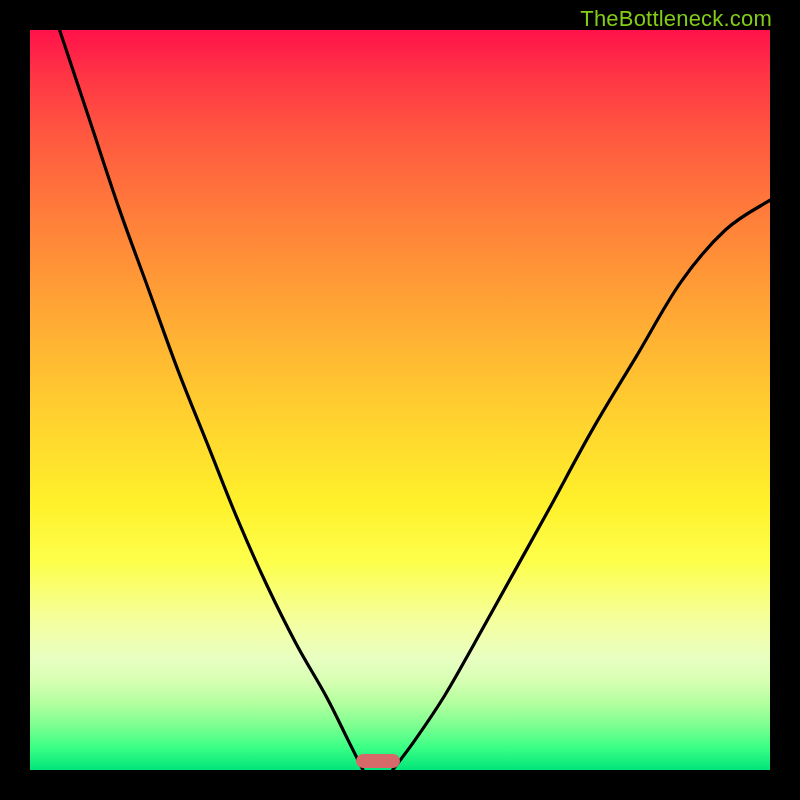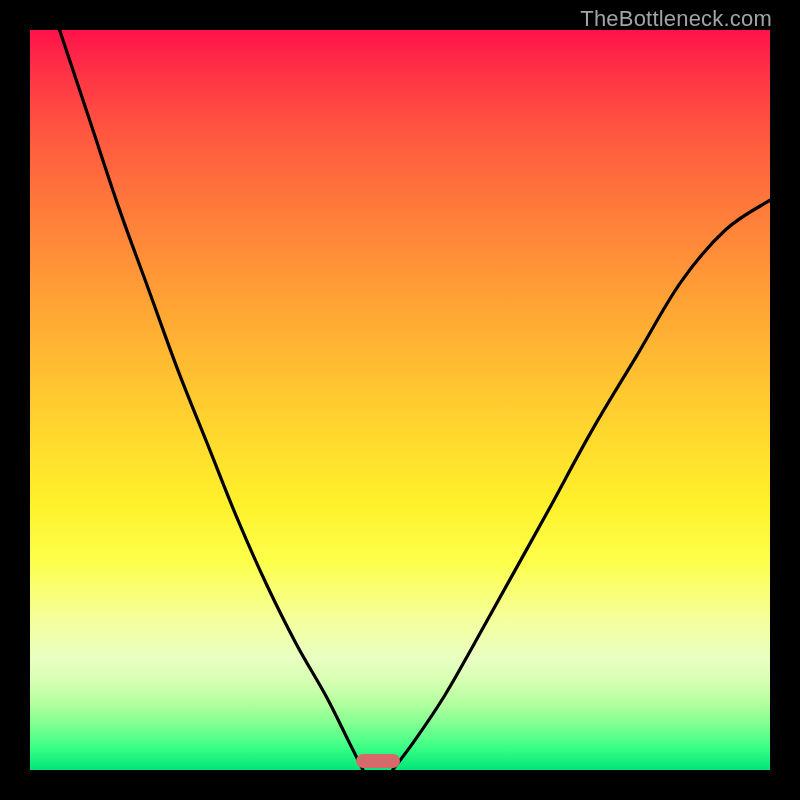--- a/index.html
+++ b/index.html
@@ -40,21 +40,21 @@
       #b3ff9e 91%,
       #7cff90 94%,
       #3aff85 97%,
       #00e57a 100%
     );
   }
   .watermark {
     position: absolute;
     top: 6px;
     right: 28px;
-    color: #a3a3a3;
+    color: #84cc16;
     font-size: 22px;
     font-weight: 500;
     letter-spacing: 0.2px;
     user-select: none;
   }
   svg.curve {
     position: absolute;
     top: 0; left: 0;
     width: 740px;
     height: 740px;

